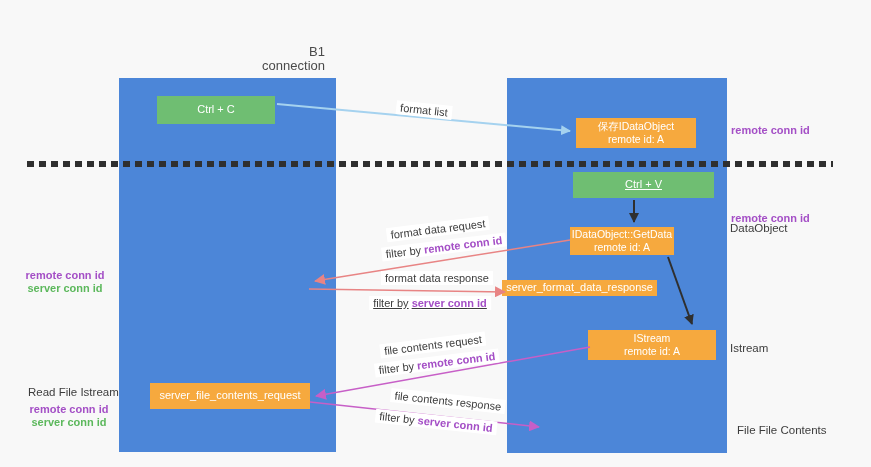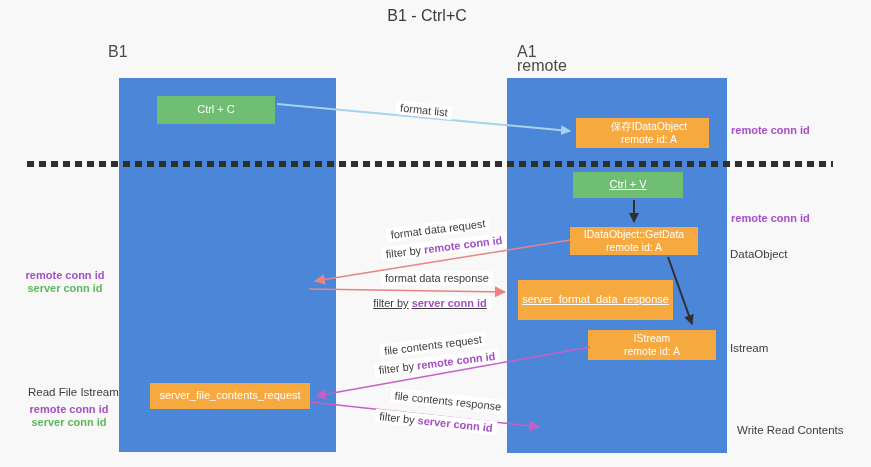--- a/index.html
+++ b/index.html
@@ -2,21 +2,21 @@
 <html><head>
 <meta charset="utf-8">
 <style>
   html,body{margin:0;padding:0;}
   body{font-family:"Liberation Sans","DejaVu Sans",sans-serif;background:#f8f8f8;}
   .canvas{position:relative;width:871px;height:467px;background:#f8f8f8;overflow:hidden;}
 
   .title{position:absolute;left:0;top:6px;width:854px;text-align:center;
          font-size:16px;color:#3a3a3a;line-height:19px;}
 
-  .col-header{position:absolute;width:217px;text-align:left;font-size:16px;
+  .col-header{position:absolute;width:217px;text-align:right;font-size:13px;
               color:#4a4a4a;line-height:14px;}
 
   .column{position:absolute;background:#4c86d8;}
 
   svg.wires{position:absolute;left:0;top:0;z-index:3;pointer-events:none;}
 
   .node{position:absolute;z-index:2;display:flex;flex-direction:column;align-items:center;
         justify-content:center;color:#fff;text-align:left;font-size:11px;line-height:1.25;}
   .node.orange{background:#f6a93e;}
   .node.green{background:#6fbe72;}
@@ -32,29 +32,25 @@
   .greentx{color:#5cb85c;font-weight:bold;}
   .label-stack{position:absolute;z-index:4;width:90px;text-align:center;font-size:11px;
                font-weight:bold;line-height:13px;white-space:nowrap;}
 </style>
 </head>
 <body>
 
 <div class="canvas">
 
   <div class="title">
-    <div>B1 - Ctrl+C</div>
   </div>
 
   <div class="col-header" style="left:108px;top:45px;">
     <div>B1</div>
-  </div>
-  <div class="col-header" style="left:517px;top:45px;">
-    <div>A1</div>
-    <div>remote</div>
+    <div>connection</div>
   </div>
 
   <div class="column" style="left:119px;top:78px;width:217px;height:374px;"></div>
   <div class="column" style="left:507px;top:78px;width:220px;height:375px;"></div>
 
   <svg class="wires" width="871" height="467" viewBox="0 0 871 467">
     <defs>
       <marker id="mBlue" markerUnits="userSpaceOnUse" markerWidth="11" markerHeight="10" refX="9" refY="5" orient="auto">
         <path d="M0,0 L10,5 L0,10 z" fill="#a5d2ef"></path>
       </marker>
@@ -83,36 +79,36 @@
 
     <line x1="590" y1="347" x2="316" y2="396" stroke="#c75fc7" stroke-width="1.5" marker-end="url(#mMagenta)"></line>
 
     <line x1="310" y1="402" x2="539" y2="427" stroke="#c75fc7" stroke-width="1.5" marker-end="url(#mMagenta)"></line>
   </svg>
 
   <div class="node green" style="left:157px;top:96px;width:118px;height:28px;">
     <div>Ctrl + C</div>
   </div>
 
-  <div class="node orange" style="left:576px;top:118px;width:120px;height:30px;padding-left:13px;">
+  <div class="node orange" style="left:576px;top:118px;width:120px;height:30px;">
     <div class="small">保存IDataObject</div>
     <div class="small">remote id: A</div>
   </div>
 
-  <div class="node green" style="left:573px;top:172px;width:110px;height:26px;text-decoration:underline;">
+  <div class="node green" style="left:573px;top:172px;width:141px;height:26px;text-decoration:underline;">
     <div>Ctrl + V</div>
   </div>
 
-  <div class="node orange" style="left:570px;top:227px;width:128px;height:28px;">
+  <div class="node orange" style="left:570px;top:227px;width:104px;height:28px;">
     <div class="small">IDataObject::GetData</div>
     <div class="small">remote id: A</div>
   </div>
 
 
-  <div class="node orange" style="left:518px;top:280px;width:155px;height:40px;text-decoration:underline;">
+  <div class="node orange" style="left:502px;top:280px;width:155px;height:16px;">
     <div>server_format_data_response</div>
   </div>
 
   <div class="node orange" style="left:588px;top:330px;width:128px;height:30px;">
     <div class="small">IStream</div>
     <div class="small">remote id: A</div>
   </div>
 
   <div class="node orange" style="left:150px;top:383px;width:160px;height:26px;">
     <div>server_file_contents_request</div>
@@ -136,23 +132,23 @@
     <span>filter by</span><span class="purple">remote conn id</span>
   </div>
 
   <div class="arrow-label" style="left:448px;top:401px;--r:6deg;">file contents response</div>
   <div class="arrow-label" style="left:436px;top:422px;--r:6deg;">
     <span>filter by</span><span class="purple">server conn id</span>
   </div>
 
   <div class="side-label bold purple" style="left:731px;top:124px;">remote conn id</div>
   <div class="side-label bold purple" style="left:731px;top:212px;">remote conn id</div>
-  <div class="side-label" style="left:730px;top:248px;">DataObject</div>
+  <div class="side-label" style="left:730px;top:222px;">DataObject</div>
   <div class="side-label" style="left:730px;top:342px;">Istream</div>
-  <div class="side-label" style="left:737px;top:424px;">Write Read Contents</div>
+  <div class="side-label" style="left:737px;top:424px;">File File Contents</div>
 
   <div class="label-stack" style="left:20px;top:269px;">
     <div class="purple">remote conn id</div>
     <div class="greentx">server conn id</div>
   </div>
 
   <div class="side-label" style="left:28px;top:386px;">Read File Istream</div>
 
   <div class="label-stack" style="left:24px;top:403px;">
     <div class="purple">remote conn id</div>

